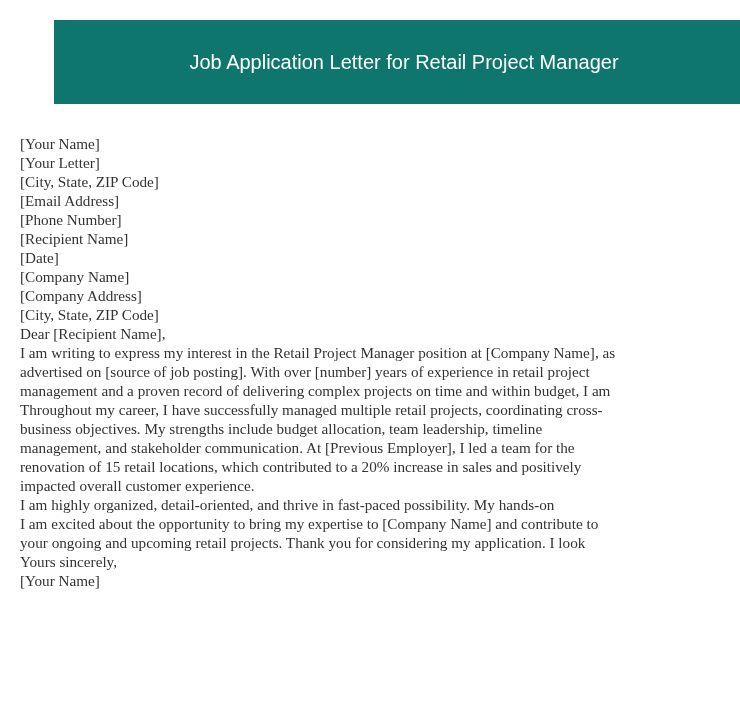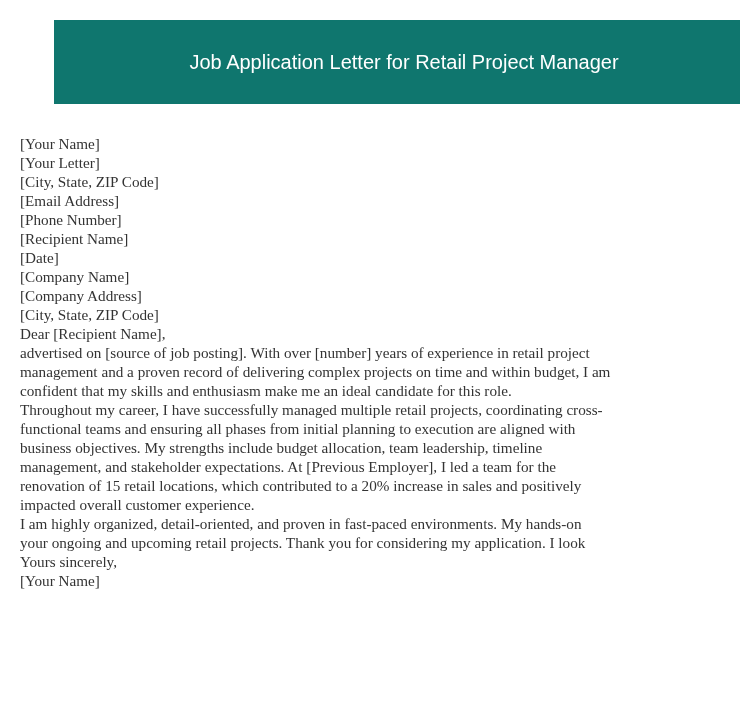--- a/index.html
+++ b/index.html
@@ -31,26 +31,26 @@
   <span class="line">[Your Letter]</span>
   <span class="line">[City, State, ZIP Code]</span>
   <span class="line">[Email Address]</span>
   <span class="line">[Phone Number]</span>
   <span class="line">[Recipient Name]</span>
   <span class="line">[Date]</span>
   <span class="line">[Company Name]</span>
   <span class="line">[Company Address]</span>
   <span class="line">[City, State, ZIP Code]</span>
   <span class="line">Dear [Recipient Name],</span>
+  <span class="line">I am writing to express my interest in the Retail Project Manager position at [Company Name], as</span>
   <span class="line">advertised on [source of job posting]. With over [number] years of experience in retail project</span>
   <span class="line">management and a proven record of delivering complex projects on time and within budget, I am</span>
-  <span class="line">confident that my skills and enthusiasm make me an ideal candidate for this role.</span>
   <span class="line">Throughout my career, I have successfully managed multiple retail projects, coordinating cross-</span>
-  <span class="line">functional teams and ensuring all phases from initial planning to execution are aligned with</span>
   <span class="line">business objectives. My strengths include budget allocation, team leadership, timeline</span>
-  <span class="line">management, and stakeholder expectations. At [Previous Employer], I led a team for the</span>
+  <span class="line">management, and stakeholder communication. At [Previous Employer], I led a team for the</span>
   <span class="line">renovation of 15 retail locations, which contributed to a 20% increase in sales and positively</span>
   <span class="line">impacted overall customer experience.</span>
-  <span class="line">I am highly organized, detail-oriented, and proven in fast-paced environments. My hands-on</span>
+  <span class="line">I am highly organized, detail-oriented, and thrive in fast-paced possibility. My hands-on</span>
+  <span class="line">I am excited about the opportunity to bring my expertise to [Company Name] and contribute to</span>
   <span class="line">your ongoing and upcoming retail projects. Thank you for considering my application. I look</span>
   <span class="line">Yours sincerely,</span>
   <span class="line">[Your Name]</span>
 </div>
 
 </body></html>

